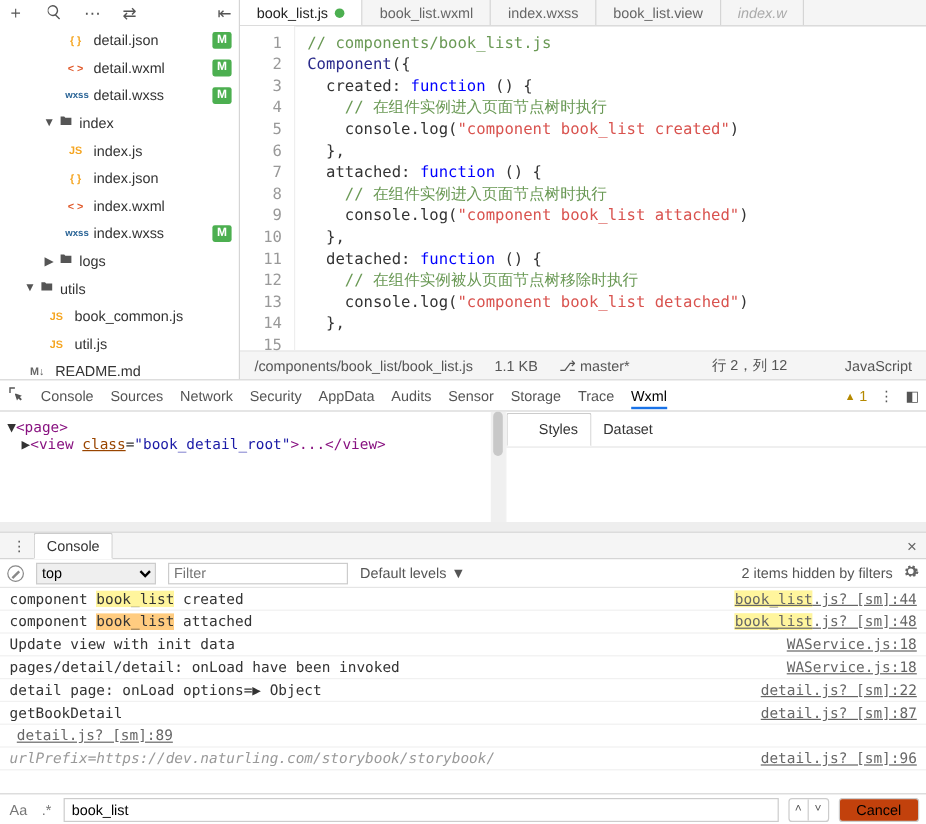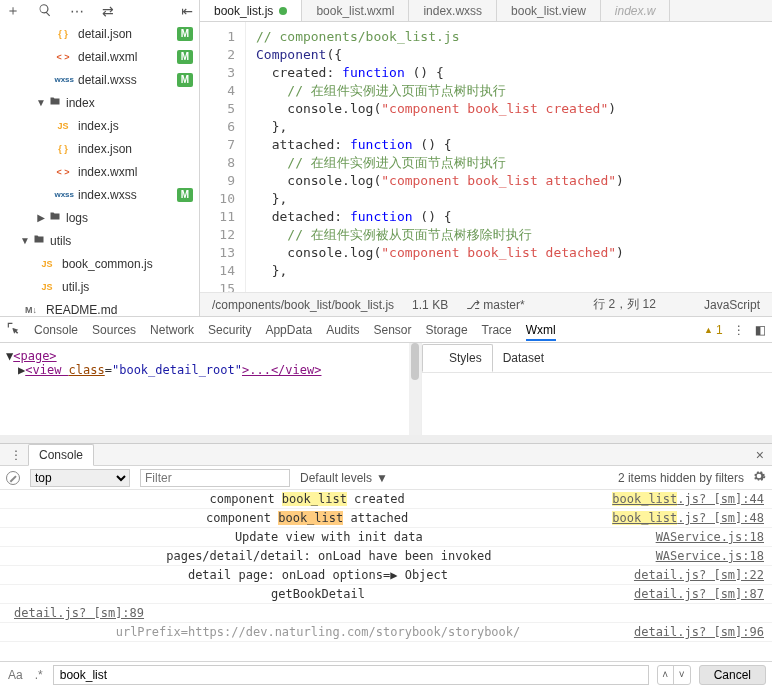--- a/index.html
+++ b/index.html
@@ -42,21 +42,21 @@
   .devtools{ display:flex; flex-direction:column; flex:1; }
   .dt-tabs{ display:flex; align-items:center; height:26px; border-bottom:1px solid #d5d5d5; padding:0 6px; gap:14px; font-size:12px; color:#555;}
   .dt-tabs .tbtn{ cursor:pointer;}
   .dt-tabs .tbtn.active{ color:#000; border-bottom:2px solid #1a73e8; padding-bottom:2px;}
   .dt-tabs .right{margin-left:auto; display:flex; align-items:center; gap:10px;}
   .warn-badge{ color:#b58900; display:flex; align-items:center; gap:3px;}
   .warn-badge::before{content:"▲"; font-size:9px;}
 
   .dt-body{ display:flex; height:92px; }
   .wxml-tree{ flex:1; padding:6px 6px; font-family:Menlo,Consolas,monospace; font-size:12px; position:relative; border-right:1px solid #eee; overflow:hidden;}
-  .wxml-tree .tag{color:#881280;text-decoration:underline;} .wxml-tree .attr{color:#994500;text-decoration:underline;} .wxml-tree .str{color:#1a1aa6;}
+  .wxml-tree .tag{color:#881280;} .wxml-tree .attr{color:#994500;text-decoration:underline;} .wxml-tree .str{color:#1a1aa6;}
   .wxml-scroll{ position:absolute; right:0; top:0; bottom:0; width:12px; background:#f0f0f0;}
   .wxml-scroll::after{content:""; position:absolute; top:0; height:40%; left:2px; right:2px; background:#c8c8c8; border-radius:4px;}
   .styles-pane{ width:350px; display:flex;}
   .styles-tabs{ display:flex; align-items:center; height:30px; border-bottom:1px solid #e5e5e5; font-size:12px;}
   .styles-tabs div{ padding:6px 10px; color:#333;}
   .styles-tabs .active{ border:1px solid #ccc; border-bottom:1px solid #fff; border-radius:2px 2px 0 0; background:#fff;padding-left:26px;}
 
   
   .gap{ height:8px; background:#eee;}
 
@@ -70,34 +70,34 @@
   .cd-filters .nope{ width:14px;height:14px;border:1.5px solid #888;border-radius:50%; position:relative;}
   .cd-filters .nope::after{content:""; position:absolute; left:2px; right:2px; top:50%; height:1.5px; background:#888; transform:rotate(-45deg);}
   .cd-filters select{ border:1px solid #ccc; height:18px; font-size:12px; width:100px;}
   .cd-filters input{ border:1px solid #ccc; height:18px; font-size:12px; padding:0 4px; width:150px;}
   .cd-filters .levels{ display:flex; align-items:center; gap:4px;}
   .cd-filters .right{margin-left:auto; display:flex; align-items:center; gap:8px;}
   .gear svg{width:14px;height:14px; fill:#666;}
 
   .console-rows{ flex:1; overflow:hidden; font-family:Menlo,Consolas,monospace; font-size:12px; position:relative;}
   .crow{ display:flex; padding:2px 8px; border-bottom:1px solid #f1f1f1;}
-  .crow .msg{ flex:1; white-space:nowrap; overflow:hidden; text-overflow:ellipsis;text-align:center;}
+  .crow .msg{ flex:1; white-space:nowrap; overflow:hidden; text-overflow:ellipsis;}
   .crow .src{ color:#666; text-decoration:underline; white-space:nowrap; margin-left:6px;}
   .hl-y{ background:#fff59d;} .hl-o{ background:#ffcc80;}
   .fade-bottom{ position:absolute; left:0; right:0; bottom:0; height:14px; background:linear-gradient(rgba(255,255,255,0), #fff);}
-  .console-rows .last-cut .msg{color:#999;}
+  .console-rows .last-cut .msg{color:#999;font-style:italic;}
 
   .findbar{ display:flex; align-items:center; height:26px; padding:0 6px; gap:8px; border-top:1px solid #d5d5d5; font-size:12px;}
   .findbar .tog{ color:#777; padding:0 2px;}
   .findbar input{ flex:1; border:1px solid #ccc; height:20px; padding:0 6px; font-size:12px;}
   .findbar .count{ position:absolute; right:178px; color:#999; font-size:11px;margin-top:40px; }
   .findbar .nav{ display:flex; border:1px solid #ccc; border-radius:3px; overflow:hidden;}
   .findbar .nav div{ width:16px; height:18px; display:flex; align-items:center; justify-content:center; font-size:10px; color:#555;}
   .findbar .nav div:first-child{ border-right:1px solid #ccc;}
-  .findbar button{ height:20px; padding:0 14px; border:1px solid #ccc; border-radius:3px; background:#e5e5e5; font-size:12px;}
+  .findbar button{ height:20px; padding:0 14px; border:1px solid #ccc; border-radius:3px; background:#c2410c; font-size:12px;}
 
   .rel{position:relative;}
 </style>
 </head>
 <body>
 
 <div class="root">
 
   <div class="top-area">
     <div class="sidebar">

